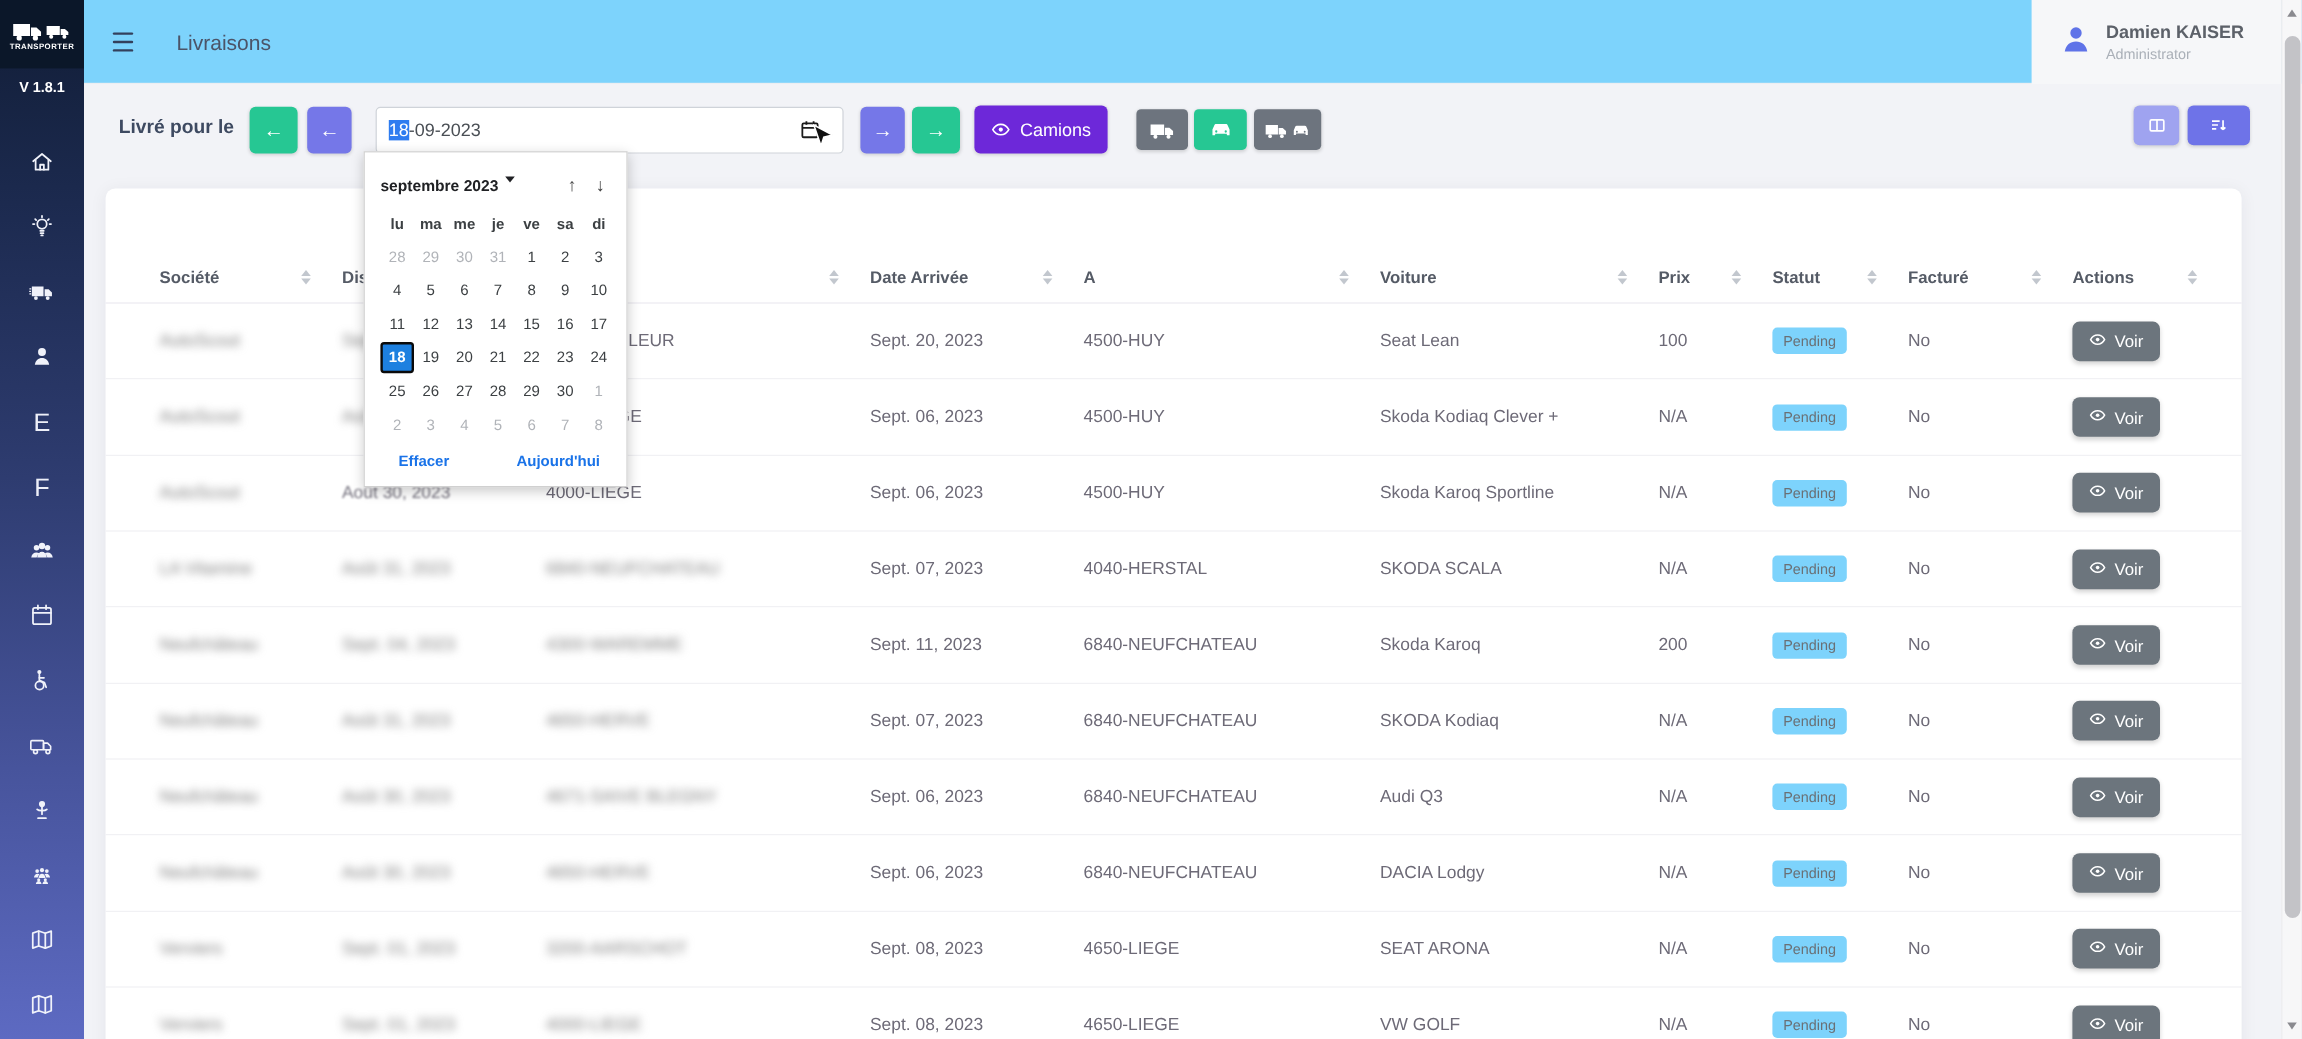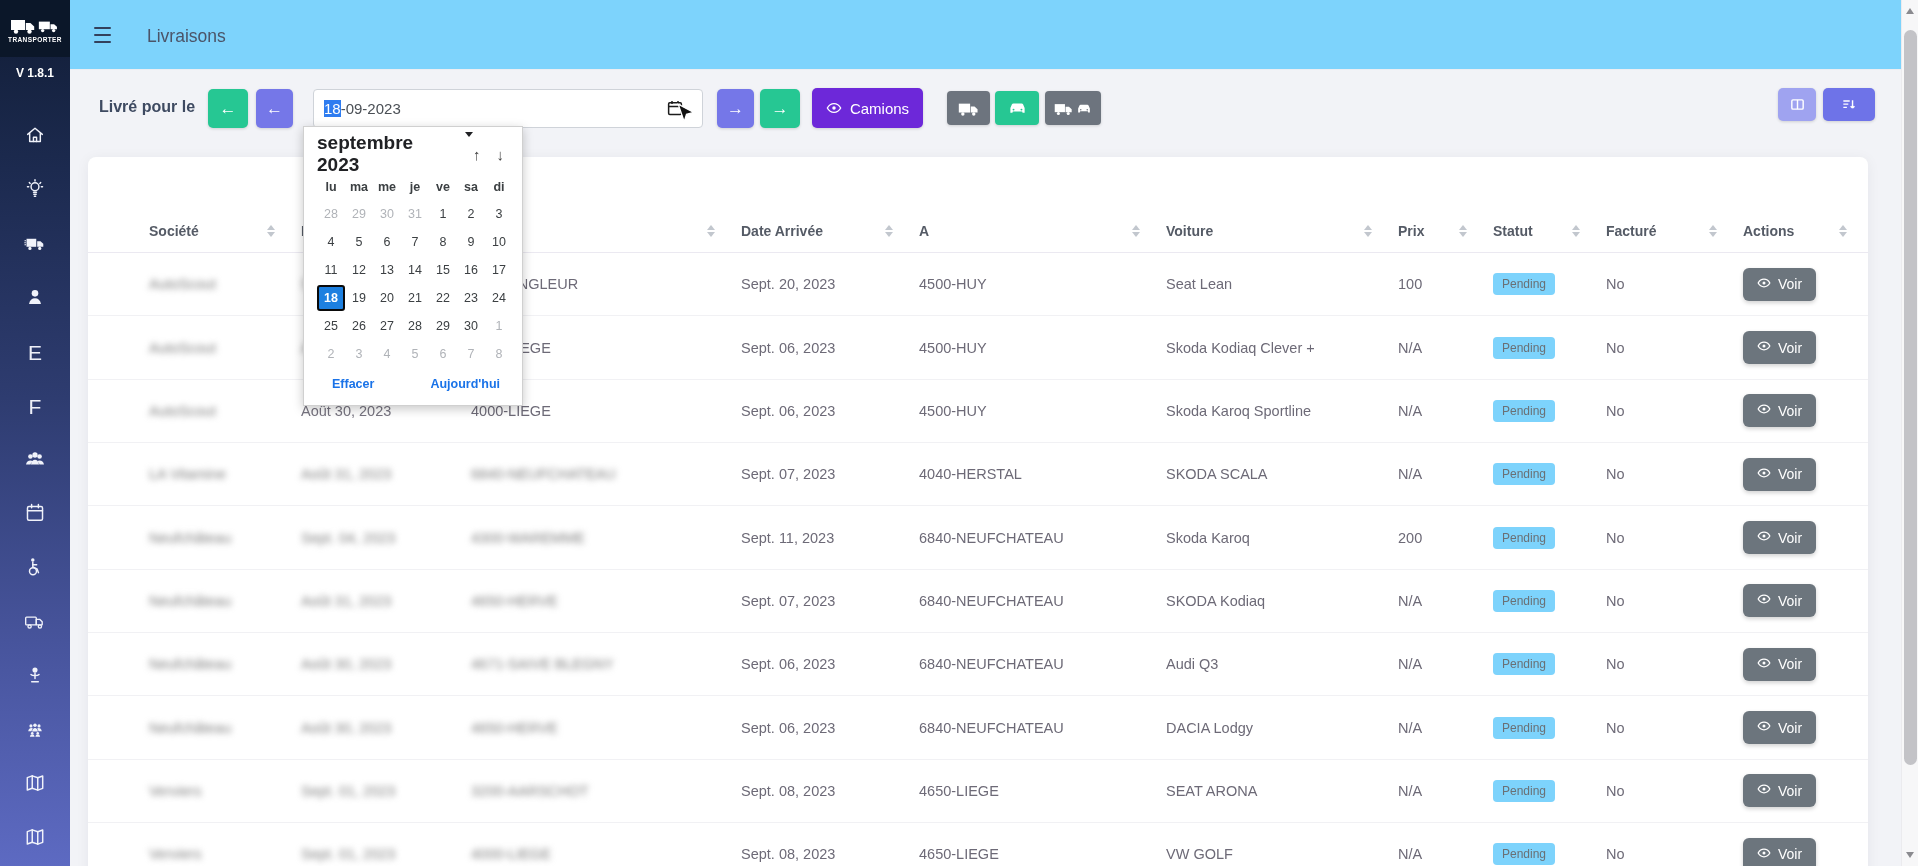--- a/index.html
+++ b/index.html
@@ -50,39 +50,39 @@
   .date-sel { background:#2e7cf0; color:#fff; }
   .picker-icon { position:absolute; left:666px; top:99px; z-index:61; }
   .cursor { position:absolute; left:677px; top:103px; z-index:62; }
 
   
   .card { position:absolute; left:88px; top:157px; width:1780px; height:745px; background:#fff; border-radius:8px 8px 0 0; box-shadow:0 2px 14px rgba(34,41,47,.06); }
   .search-row { position:absolute; top:11px; right:18px; display:flex; align-items:center; gap:8px; }
   .search-label { font-size:15px; color:#5e6a75; }
   .search-input { width:190px; height:38px; border:1px solid #d8d6de; border-radius:5px; font-size:14px; padding:0 9px; color:#4a4f55; outline:none; font-family:inherit; }
 
-  .thead, .tr { display:grid; grid-template-columns:152px 170px 270px 178px 247px 232px 95px 113px 137px 130px; padding-left:61px; align-items:center; }
+  .thead, .tr { display:grid; grid-template-columns:152px 170px 270px 178px 247px 232px 95px 113px 137px 130px; padding-left:45px; align-items:center; }
   .thead { position:absolute; top:53px; left:0; width:100%; height:43px; border-bottom:1px solid #ebe9f1; }
   .tbody { position:absolute; top:96px; left:0; width:100%; }
   .th { display:flex; align-items:center; justify-content:space-between; padding-right:26px; font-size:14px; font-weight:bold; color:#555b66; }
   .sort { display:flex; flex-direction:column; gap:2px; cursor:pointer; }
   .sort i { display:block; width:0; height:0; border-left:4px solid transparent; border-right:4px solid transparent; }
   .sort .su { border-bottom:5px solid #c2c7ce; }
   .sort .sd { border-top:5px solid #c2c7ce; }
   .tr { height:63.35px; border-bottom:1px solid #f1f1f4; }
   .td { font-size:14.5px; color:#6d6a77; padding-right:10px; white-space:nowrap; overflow:visible; }
   .blur-h { filter:blur(3.4px); color:#808080; }
   .blur-l { filter:blur(0.7px); color:#76737f; }
   .badge { display:inline-block; background:#7dd3fc; color:#6a7075; font-size:12px; font-weight:400; padding:4px 9px; border-radius:4px; }
   .voir { display:flex; align-items:center; gap:7px; background:#6c757d; color:#fff; border:none; border-radius:6px; height:33px; padding:0 14px; font-size:14px; font-family:inherit; cursor:pointer; box-shadow:0 2px 4px rgba(0,0,0,.18); }
 
   
   .dp { position:absolute; left:303px; top:126px; width:220px; height:280px; background:#fff; border:1px solid #d0d0d0; box-shadow:0 3px 10px rgba(0,0,0,.22); z-index:50; padding:14px 0 0 13px; }
   .dp-head { display:flex; align-items:center; height:26px; }
-  .dp-month { font-size:19px; font-weight:bold; color:#202124; cursor:pointer; display:flex; align-items:flex-start; gap:6px; }
+  .dp-month { font-size:13px; font-weight:bold; color:#202124; cursor:pointer; display:flex; align-items:flex-start; gap:6px; }
   .dp-caret { width:0; height:0; border-left:4px solid transparent; border-right:4px solid transparent; border-top:5px solid #202124; }
   .dp-navs { margin-left:auto; margin-right:18px; display:flex; gap:16px; color:#444; font-size:15px; }
   .dp-navs span { cursor:pointer; }
   .dp-grid { margin-top:8px; }
   .dp-row { display:flex; }
   .dp-cell { width:28px; height:26px; line-height:26px; text-align:center; font-size:12.5px; color:#3c4043; margin-bottom:2px; cursor:pointer; }
   .dp-dayname { font-weight:bold; height:24px; line-height:24px; cursor:default; }
   .dp-muted { color:#b0b3b8; }
   .dp-selected { background:#1d80e0; color:#fff; font-weight:bold; border:2px solid #0a0a0a; border-radius:3px; line-height:22px; }
   .dp-foot { display:flex; justify-content:space-between; padding:8px 22px 0 15px; }
@@ -223,20 +223,32 @@
       </nav>
   </aside>
 
   <header class="topbar">
     <div class="hamburger">
         <i></i>
         <i></i>
         <i></i>
       </div>
     <h1 class="page-title">Livraisons</h1>
+    <div class="user-card">
+      <span>
+        <svg width="30" height="30" viewBox="0 0 24 24" fill="#5f73e8">
+            <circle cx="12" cy="7.6" r="3.8"></circle>
+            <path d="M4.5 20c.7-4.4 3.6-6.7 7.5-6.7s6.8 2.3 7.5 6.7z"></path>
+          </svg>
+      </span>
+      <div>
+        <div class="user-name">Damien KAISER</div>
+        <div class="user-role">Administrator</div>
+      </div>
+    </div>
   </header>
 
   <div class="tb-label">Livré pour le</div>
 
   <button class="btn green b-prev-g">
       <span class="arrow-glyph">←</span>
     </button>
   <button class="btn purple b-prev-p">
       <span class="arrow-glyph">←</span>
     </button>

